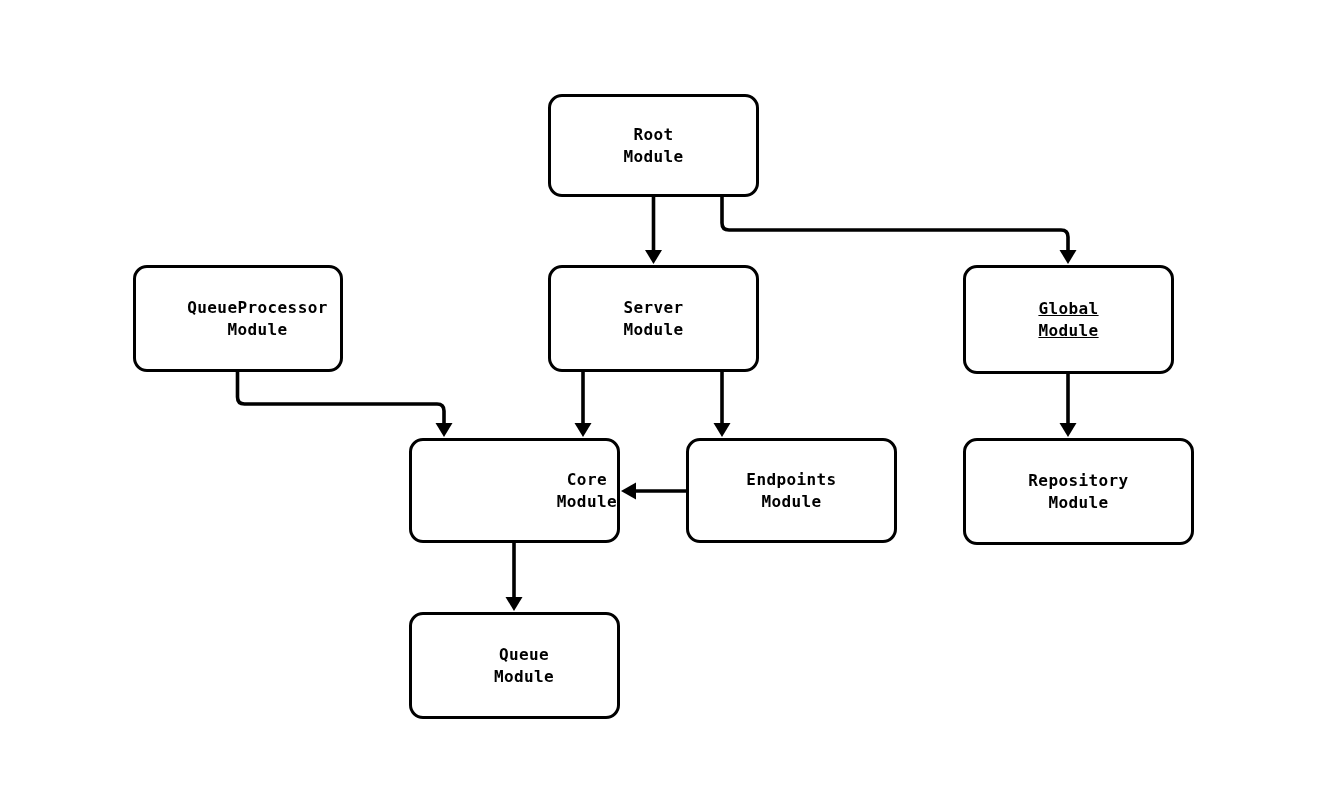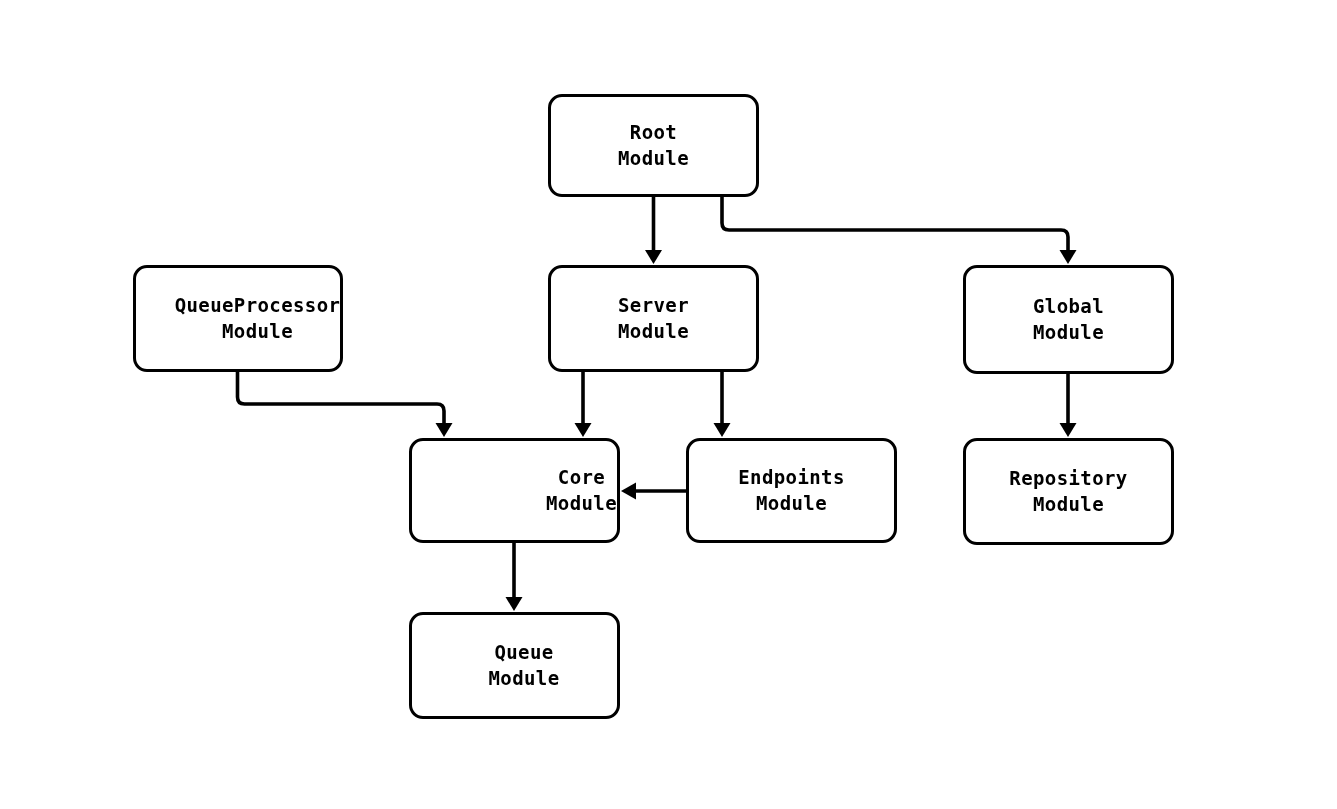--- a/index.html
+++ b/index.html
@@ -28,21 +28,21 @@
     background: #ffffff;
     border: 3.5px solid #000000;
     border-radius: 14px;
     display: flex;
     align-items: center;
     justify-content: center;
     z-index: 2;
   }
   .node-label {
     font-family: "DejaVu Sans Mono", "Liberation Mono", monospace;
-    font-size: 19px;
+    font-size: 16px;
     font-weight: 700;
     line-height: 1.32;
     color: #000000;
     text-align: center;
     white-space: pre-line;
     letter-spacing: 0.4px;
   }
 </style>
 </head>
 <body>
@@ -92,36 +92,36 @@
   <div class="node" style="left:133px; top:265px; width:210px; height:107px;padding-left:39px;">
     <span class="node-label">QueueProcessor
 Module</span>
   </div>
 
   <div class="node" style="left:548px; top:265px; width:211px; height:107px;">
     <span class="node-label">Server
 Module</span>
   </div>
 
-  <div class="node" style="left:963px; top:265px; width:211px; height:109px;">
+  <div class="node" style="left:963px; top:265px; width:211px; height:109px;text-decoration:underline;">
     <span class="node-label">Global
 Module</span>
   </div>
 
   <div class="node" style="left:409px; top:438px; width:211px; height:105px;justify-content:flex-end;">
     <span class="node-label">Core
 Module</span>
   </div>
 
   <div class="node" style="left:686px; top:438px; width:211px; height:105px;">
     <span class="node-label">Endpoints
 Module</span>
   </div>
 
-  <div class="node" style="left:963px; top:438px; width:211px; height:107px;">
+  <div class="node" style="left:963px; top:438px; width:231px; height:107px;">
     <span class="node-label">Repository
 Module</span>
   </div>
 
   <div class="node" style="left:409px; top:612px; width:211px; height:107px;padding-left:19px;">
     <span class="node-label">Queue
 Module</span>
   </div>
 
 </div>

